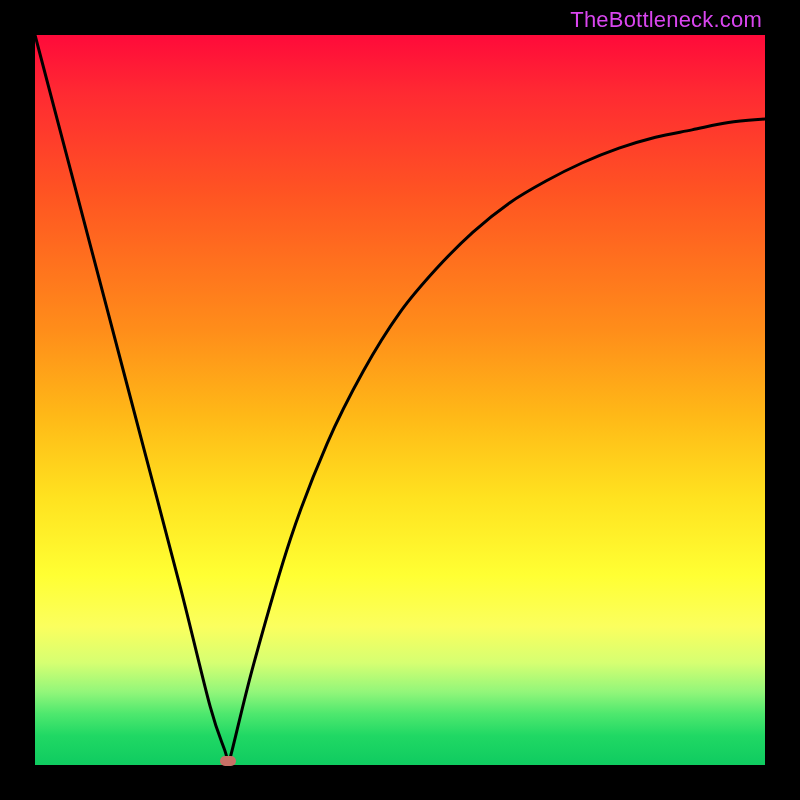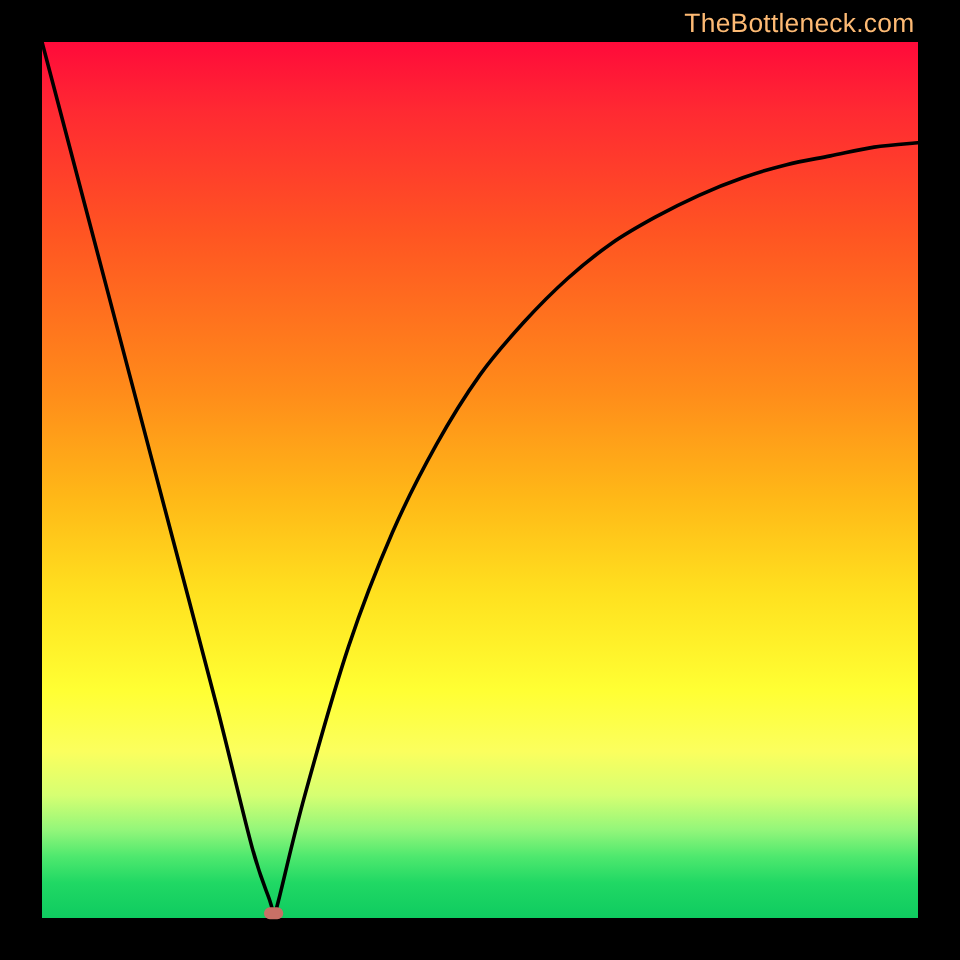--- a/index.html
+++ b/index.html
@@ -38,21 +38,21 @@
       #92f67a 90%,
       #4ee86e 93%,
       #20d864 96%,
       #0fcb60 100%
     );
   }
   .watermark {
     position: absolute;
     top: 7px;
     right: 38px;
-    color: #fdba74;
+    color: #d946ef;
     font-size: 22px;
     font-weight: 400;
     letter-spacing: 0.2px;
     user-select: none;
   }
   svg.curve {
     position: absolute;
     left: 0;
     top: 0;
     width: 730px;

